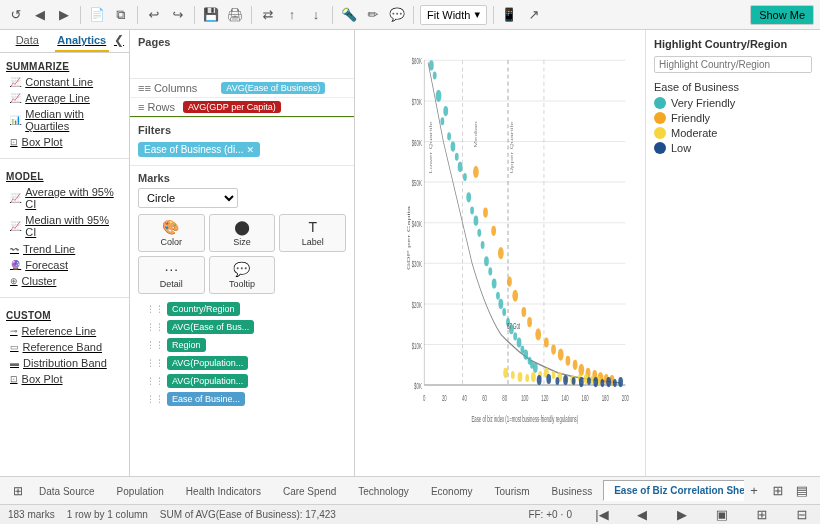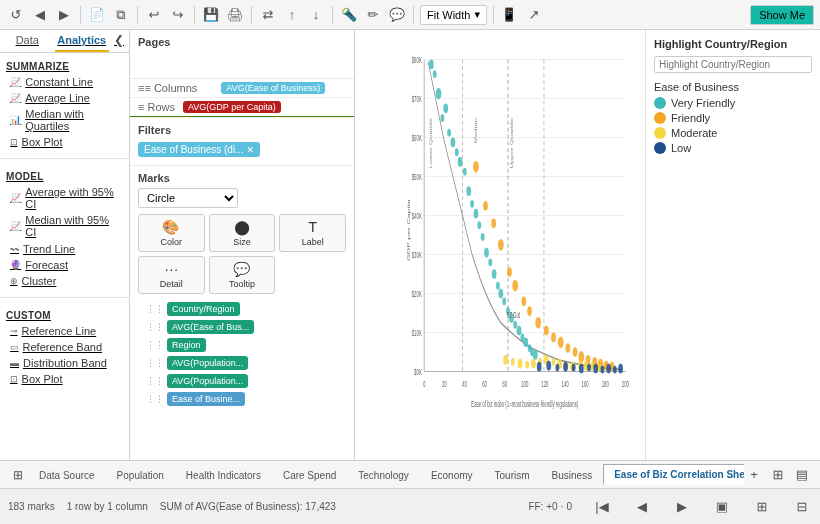--- a/index.html
+++ b/index.html
@@ -67,21 +67,21 @@
     .scatter-svg { width: 100%; height: 100%; }
 
     
     .status-bar { height: 28px; background: #f5f5f5; border-top: 1px solid #d0d0d0; display: flex; align-items: center; padding: 0 8px; gap: 0; }
     .sheet-tabs { display: flex; align-items: center; flex: 1; overflow-x: auto; gap: 0; }
     .sheet-tab { padding: 4px 10px; font-size: 10px; cursor: pointer; color: #555; border: 1px solid transparent; white-space: nowrap; border-bottom: none; }
     .sheet-tab.active { background: #fff; border-color: #aaa; border-bottom: 1px solid #fff; color: #1a6499; font-weight: bold; }
     .status-right { display: flex; align-items: center; gap: 4px; margin-left: auto; font-size: 10px; color: #666; }
 
     
-    .info-bar { height: 36px; background: #f0f0f0; border-top: 1px solid #d0d0d0; display: flex; align-items: center; padding: 0 8px; font-size: 10px; color: #555; gap: 12px; }
+    .info-bar { height: 20px; background: #f0f0f0; border-top: 1px solid #d0d0d0; display: flex; align-items: center; padding: 0 8px; font-size: 10px; color: #555; gap: 12px; }
     .info-item { white-space: nowrap; }
     .info-right { margin-left: auto; display: flex; align-items: center; gap: 20px; }
 
     .columns-header { display: flex; align-items: center; gap: 24px; padding: 3px 8px; border-bottom: 1px solid #eee; }
     .rows-header { display: flex; align-items: center; gap: 8px; padding: 3px 8px; border-bottom: 1px solid #4d7c0f; }
 
     .chart-grid-line { stroke: #e8e8e8; stroke-width: 1; }
     .chart-axis-line { stroke: #999; stroke-width: 1; }
     .trend-curve { fill: none; stroke: #888; stroke-width: 1.5; stroke-dasharray: none; }
   </style>

